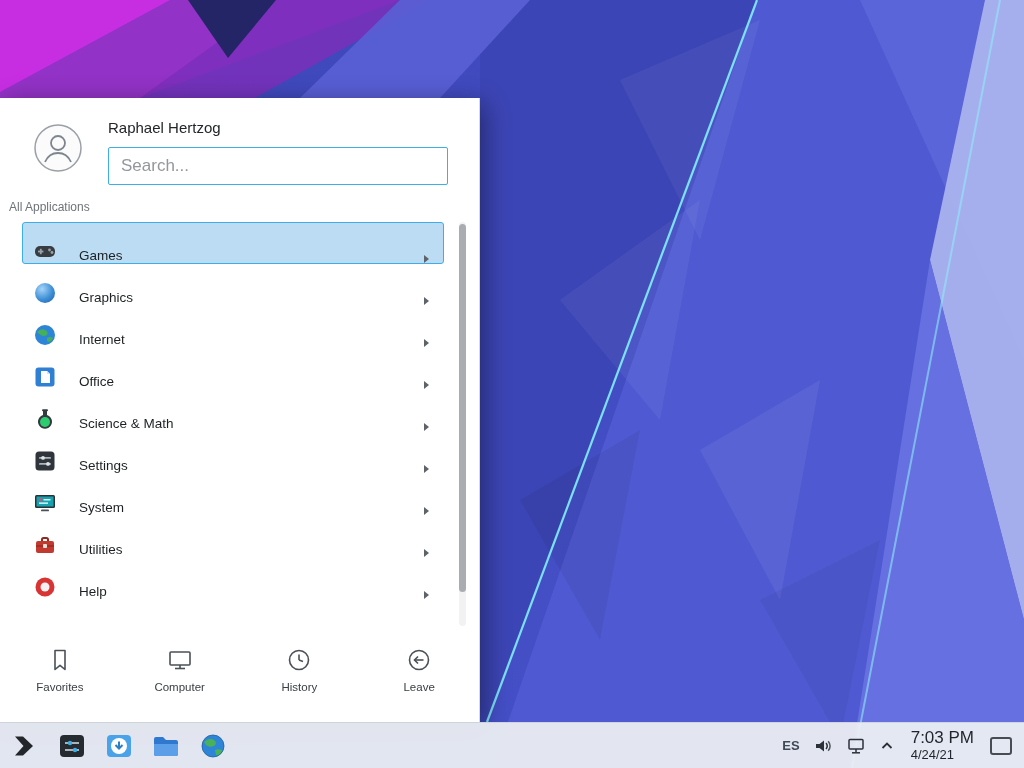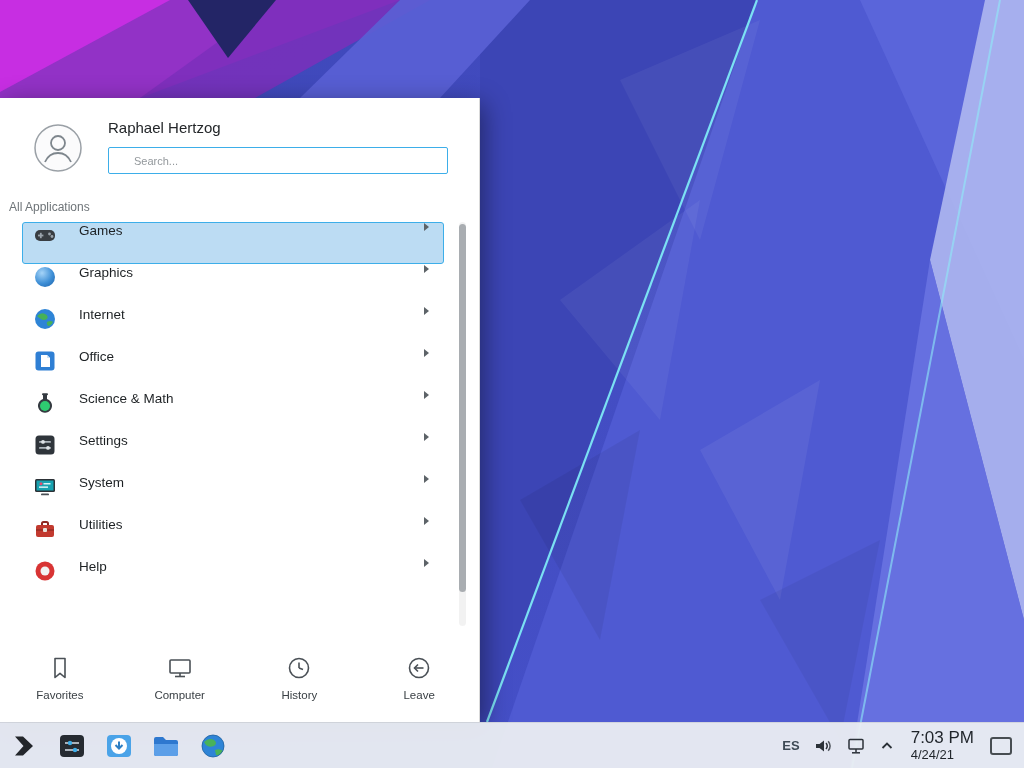--- a/index.html
+++ b/index.html
@@ -7,38 +7,38 @@
   body{font-family:"Liberation Sans","DejaVu Sans",sans-serif;}
   .desktop{position:relative;width:1024px;height:768px;overflow:hidden;background:#3e47b8;}
   .wallpaper{position:absolute;inset:0;}
 
   
   .menu{position:absolute;left:0;top:98px;width:480px;height:624px;background:#ffffff;
         border-right:1px solid rgba(0,0,0,.15);box-shadow:4px 6px 24px rgba(0,0,0,.42);}
   .menu-header{position:absolute;left:0;top:0;width:100%;height:100px;}
   .avatar{position:absolute;left:34px;top:26px;width:48px;height:48px;border-radius:50%;cursor:default;}
   .user-name{position:absolute;left:108px;top:21px;font-size:15px;color:#232629;}
-  .search-input{position:absolute;left:108px;top:49px;width:340px;height:27px;border:1px solid #3daee9;
-        border-radius:2px;background:#fff;padding:0 25px;font-size:11px;color:#232629;outline:none;
+  .search-input{position:absolute;left:108px;top:49px;width:340px;height:38px;border:1px solid #3daee9;
+        border-radius:2px;background:#fff;padding:0 12px;font-size:17px;color:#232629;outline:none;
         font-family:"Liberation Sans","DejaVu Sans",sans-serif;}
   .search-input::placeholder{color:#93989c;}
   .section-label{position:absolute;left:9px;top:102px;font-size:12px;color:#6e7478;}
   .app-list{position:absolute;left:0;top:124px;width:100%;height:408px;overflow:hidden;}
-  .app-row{height:42px;margin:0 35px 0 22px;display:flex;align-items:flex-start;padding:0 14px 0 10px;
+  .app-row{height:42px;margin:0 35px 0 22px;display:flex;align-items:flex-end;padding:0 14px 0 10px;
         border:1px solid transparent;border-radius:3px;cursor:pointer;}
   .app-row.selected{background:#bcdcf3;border-color:#3daee9;}
   .cat-icon{width:24px;height:24px;margin-right:22px;flex:0 0 auto;}
   .cat-icon svg{width:24px;height:24px;display:block;}
   .cat-label{font-size:13.5px;color:#1d2124;}
   .row-arrow{margin-left:auto;width:0;height:0;border-left:5px solid #5d6368;
         border-top:4px solid transparent;border-bottom:4px solid transparent;}
   .scrollbar{position:absolute;right:13px;top:124px;width:7px;height:404px;border-radius:4px;background:rgba(0,0,0,.05);}
   .scroll-thumb{position:absolute;left:0;top:2px;width:7px;height:91%;border-radius:4px;background:#a9adb1;cursor:grab;}
 
-  .menu-footer{position:absolute;left:0;bottom:0;width:100%;height:92px;display:flex;}
+  .menu-footer{position:absolute;left:0;bottom:8px;width:100%;height:92px;display:flex;}
   .footer-tab{flex:1;display:flex;flex-direction:column;align-items:center;justify-content:center;
         gap:8px;position:relative;cursor:pointer;padding-top:4px;}
   .footer-tab.active::before{content:"";position:absolute;top:0;left:8%;right:8%;height:3px;background:#3daee9;}
   .footer-tab svg{width:26px;height:26px;display:block;}
   .tab-label{font-size:11.5px;color:#3a4045;}
 
   
   .taskbar{position:absolute;left:0;top:722px;width:1024px;height:46px;
         background:rgba(235,238,242,.95);border-top:1px solid rgba(0,0,0,.08);
         display:flex;align-items:center;padding:16px 10px;}

